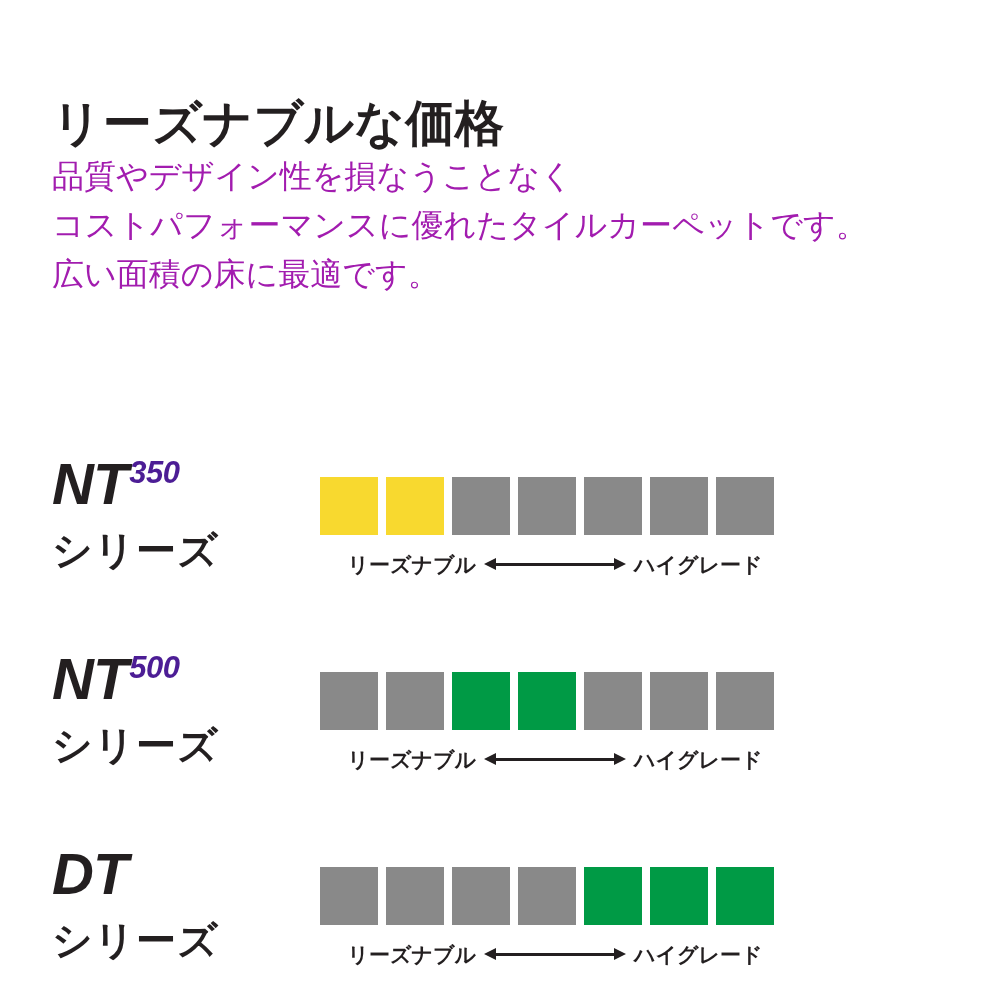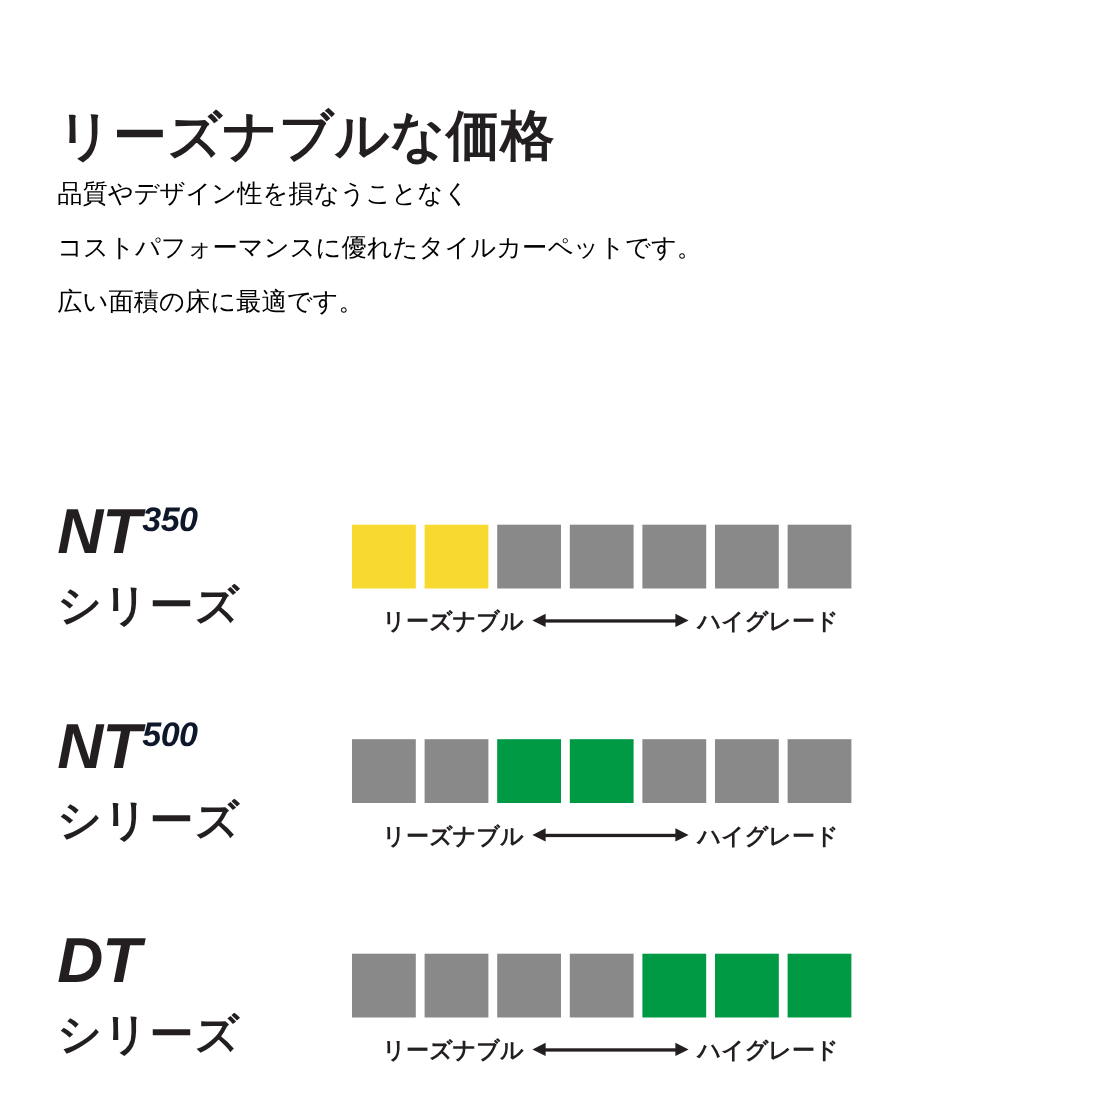--- a/index.html
+++ b/index.html
@@ -31,23 +31,23 @@
     color: #231f20;
     white-space: nowrap;
     text-align: right;
   }
 
   
   .body-copy {
     position: absolute;
     left: 52px;
     top: 152px;
-    font-size: 23px;
+    font-size: 32px;
     line-height: 49px;
-    color: #000000;
+    color: #a21caf;
     white-space: nowrap;
   }
   .body-line { display: block; }
 
   
   .series-row {
     position: absolute;
     left: 0;
     width: 1000px;
   }
@@ -72,21 +72,21 @@
     font-weight: bold;
     line-height: 58px;
     letter-spacing: -1px;
     color: #231f20;
   }
   .series-num {
     font-size: 31px;
     font-weight: bold;
     line-height: 31px;
     letter-spacing: -0.5px;
-    color: #0f172a;
+    color: #4c1d95;
     margin-left: 2px;
     margin-top: 2px;
   }
   .series-sub {
     font-size: 40px;
     font-weight: bold;
     letter-spacing: 1px;
     color: #231f20;
     margin-top: 6px;
   }

